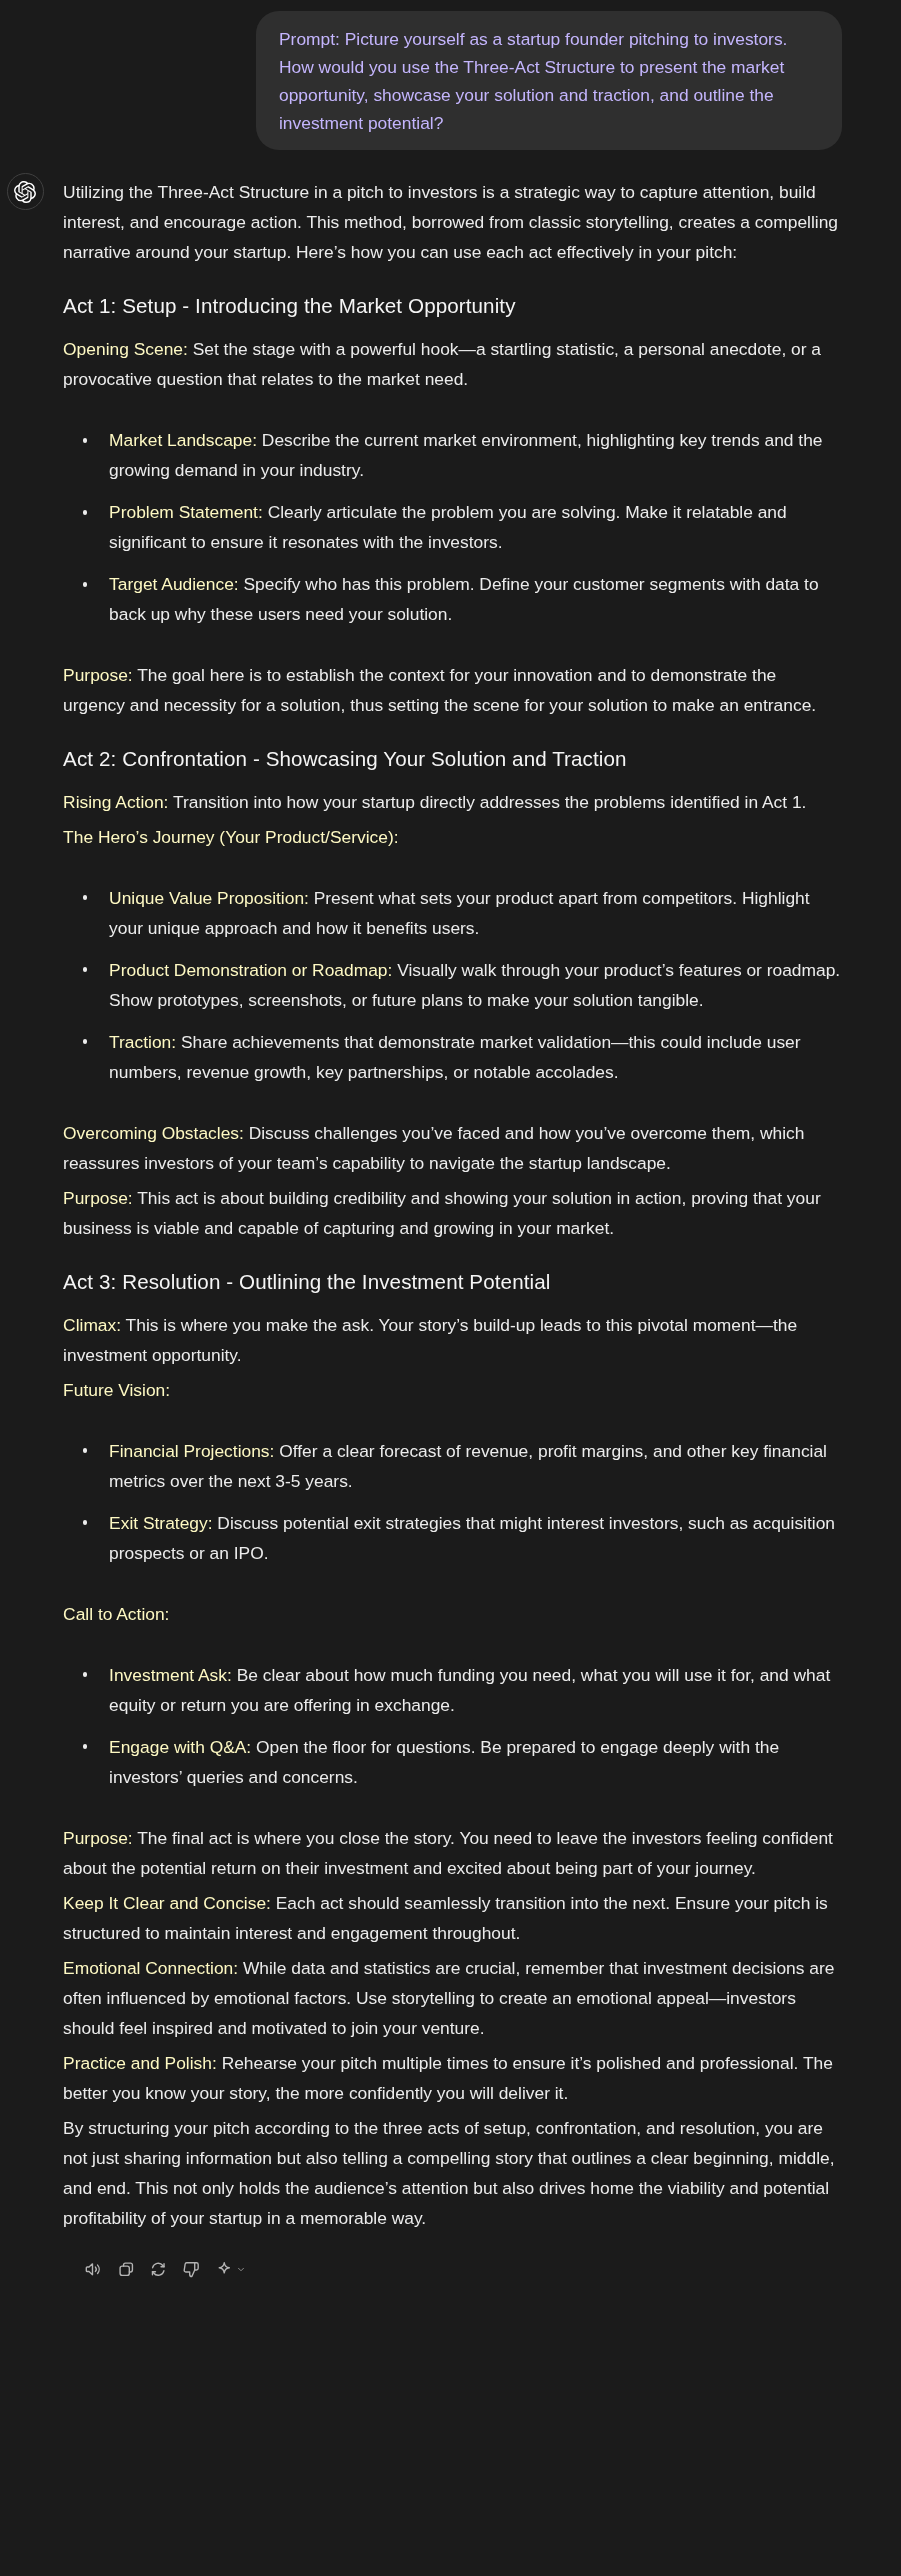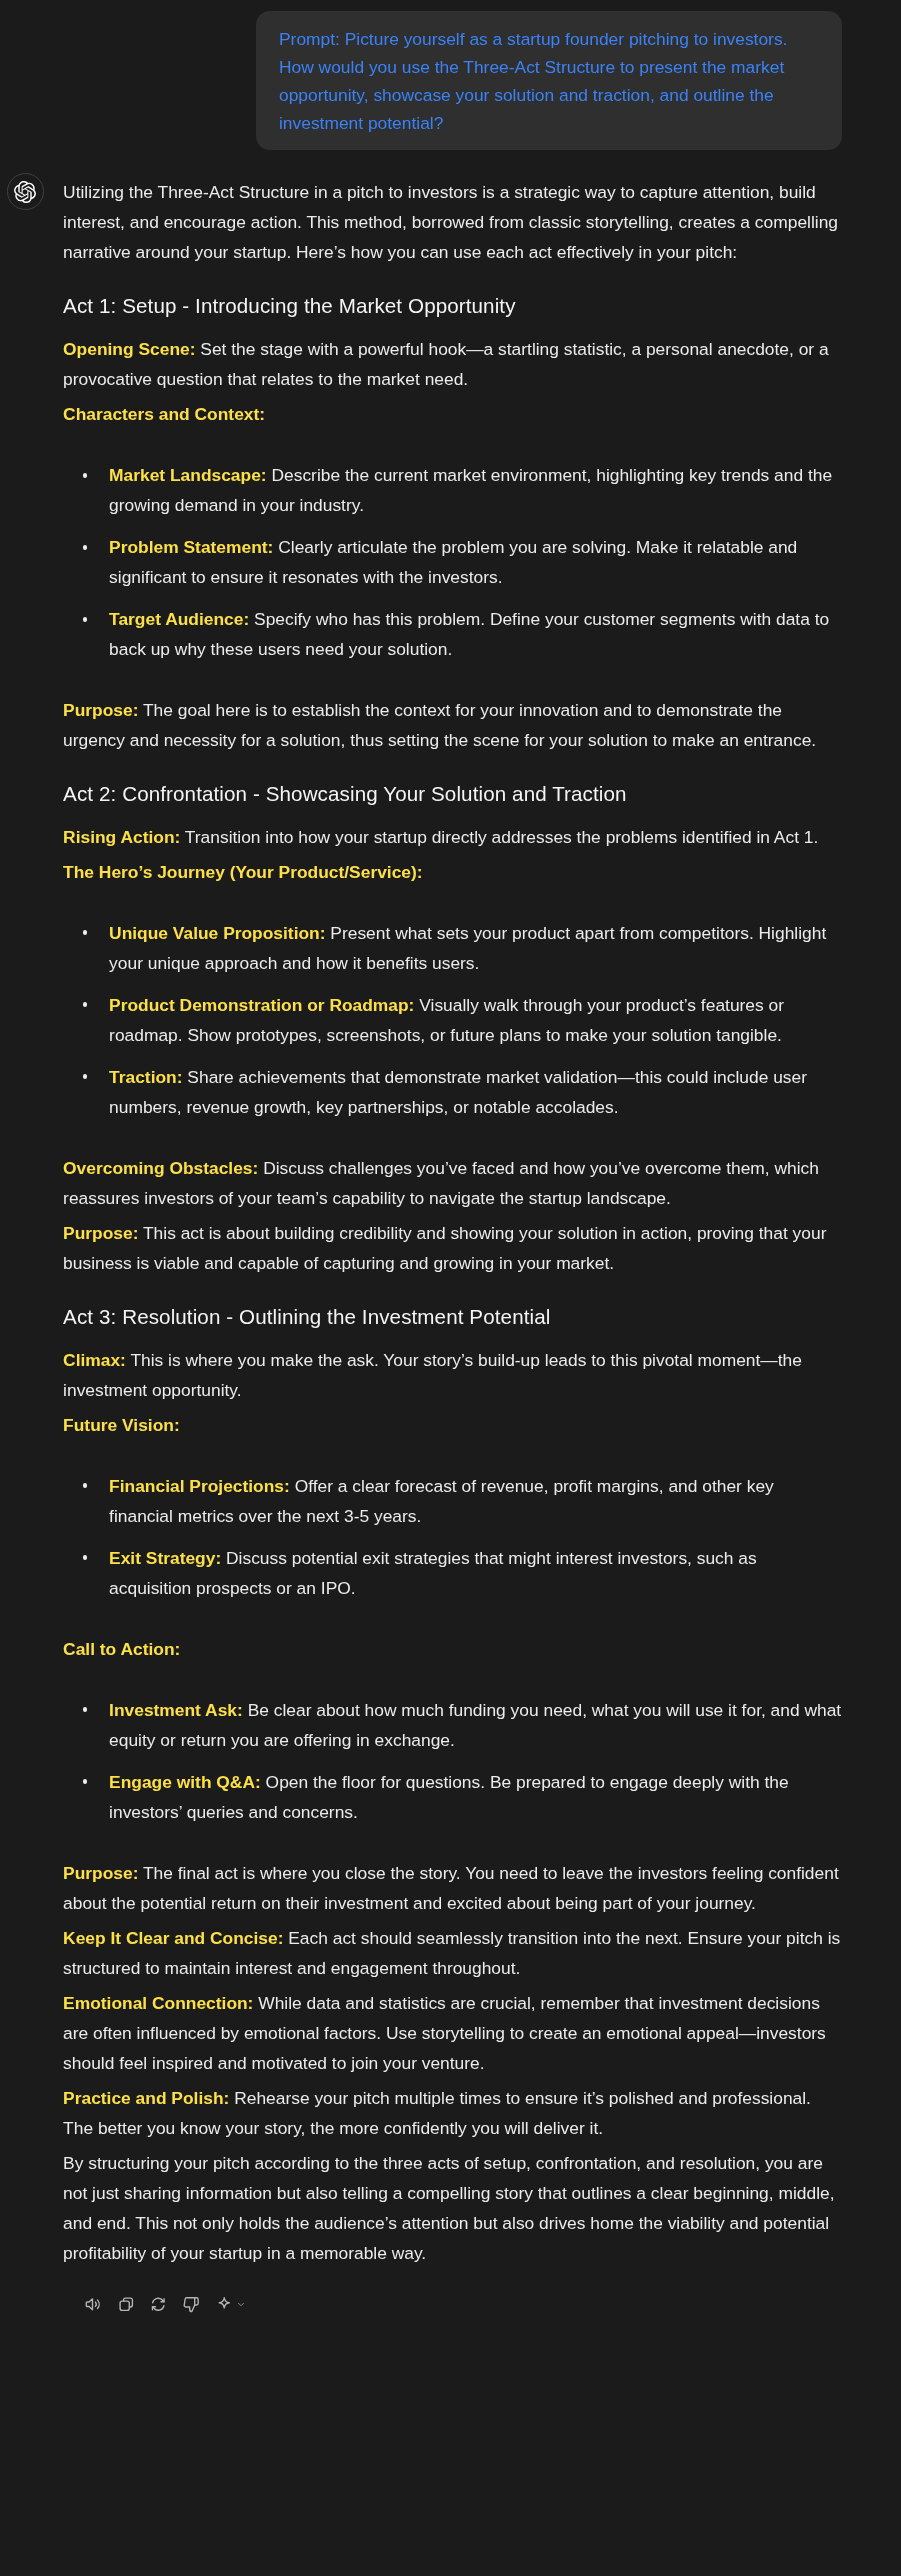--- a/index.html
+++ b/index.html
@@ -18,25 +18,25 @@
   }
   
   .user-row {
     display: flex;
     justify-content: flex-end;
     padding-right: 60px;
   }
   .bubble {
     max-width: 540px;
     background: #2f2f2f;
-    border-radius: 14px;
+    border-radius: 23px;
     padding: 13.6px 23px;
     font-size: 17.4px;
     line-height: 28px;
-    color: #3b82f6;
+    color: #c4b5fd;
   }
   
   .assistant-row {
     display: flex;
     align-items: flex-start;
     margin-top: 23px;
     padding-left: 6.5px;
     padding-right: 60px;
     gap: 19.6px;
   }
@@ -54,21 +54,21 @@
   .avatar svg { display: block; }
   
   .md {
     flex: 1;
     min-width: 0;
     font-size: 17.4px;
     line-height: 30px;
   }
   .md p { margin: 5px 0; }
   .md > :first-child { margin-top: 4.3px; }
-  .md strong { font-weight: 700; color: #fde047; }
+  .md strong { font-weight: 400; color: #fef9c3; }
   .md h3 {
     font-size: 20.6px;
     line-height: 27px;
     font-weight: 400;
     color: #f5f5f5;
     margin: 25px 0 14.7px 0;
     letter-spacing: 0.1px;
   }
   .md ul {
     list-style: none;
@@ -132,21 +132,20 @@
     </div>
 
     <div class="md">
 
       <p>Utilizing the Three-Act Structure in a pitch to investors is a strategic way to capture attention, build interest, and encourage action. This method, borrowed from classic storytelling, creates a compelling narrative around your startup. Here’s how you can use each act effectively in your pitch:</p>
 
       <h3>Act 1: Setup - Introducing the Market Opportunity</h3>
 
       <p><strong>Opening Scene:</strong><span> Set the stage with a powerful hook—a startling statistic, a personal anecdote, or a provocative question that relates to the market need.</span></p>
 
-      <p><strong>Characters and Context:</strong></p>
 
       <ul>
         <li><strong>Market Landscape:</strong><span> Describe the current market environment, highlighting key trends and the growing demand in your industry.</span></li>
         <li><strong>Problem Statement:</strong><span> Clearly articulate the problem you are solving. Make it relatable and significant to ensure it resonates with the investors.</span></li>
         <li><strong>Target Audience:</strong><span> Specify who has this problem. Define your customer segments with data to back up why these users need your solution.</span></li>
       </ul>
 
       <p><strong>Purpose:</strong><span> The goal here is to establish the context for your innovation and to demonstrate the urgency and necessity for a solution, thus setting the scene for your solution to make an entrance.</span></p>
 
       <h3>Act 2: Confrontation - Showcasing Your Solution and Traction</h3>

